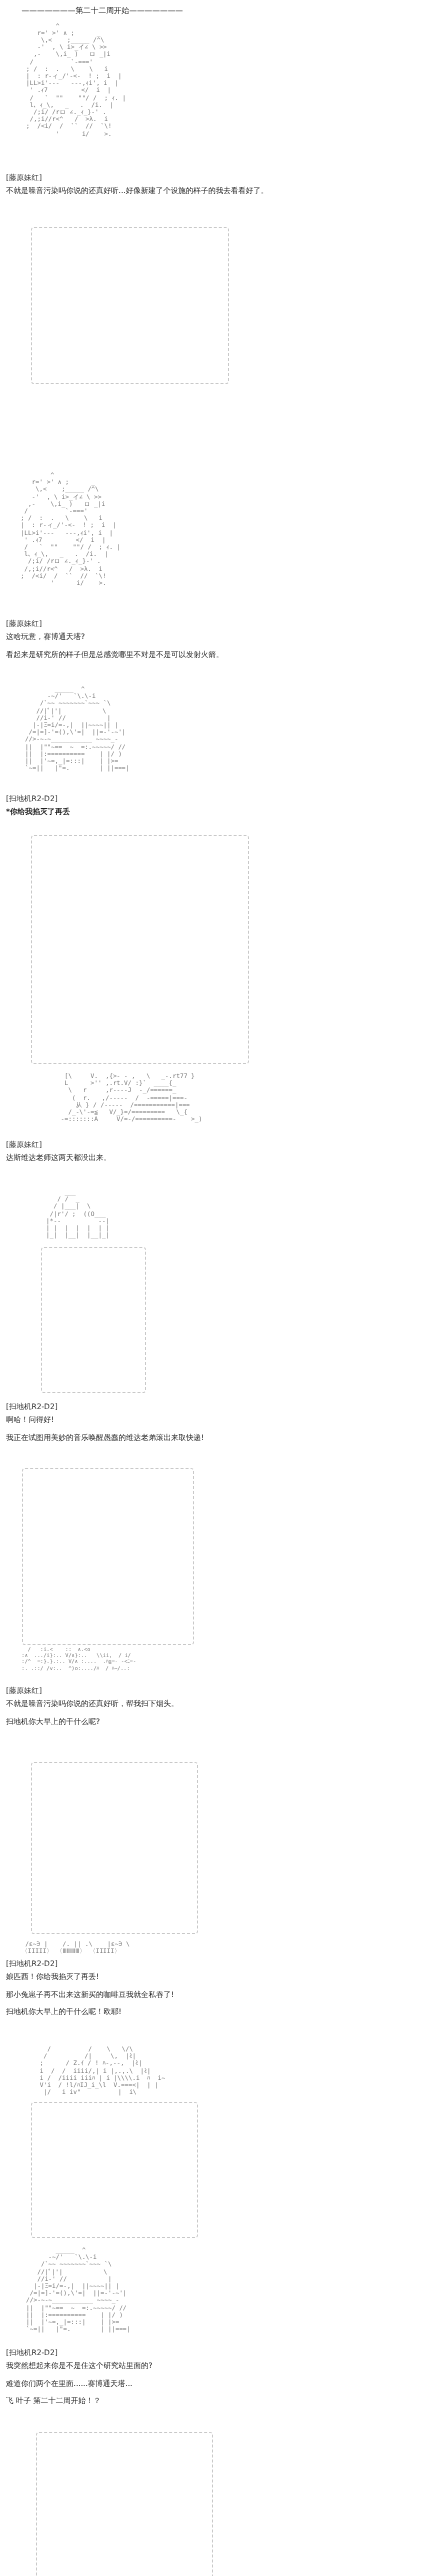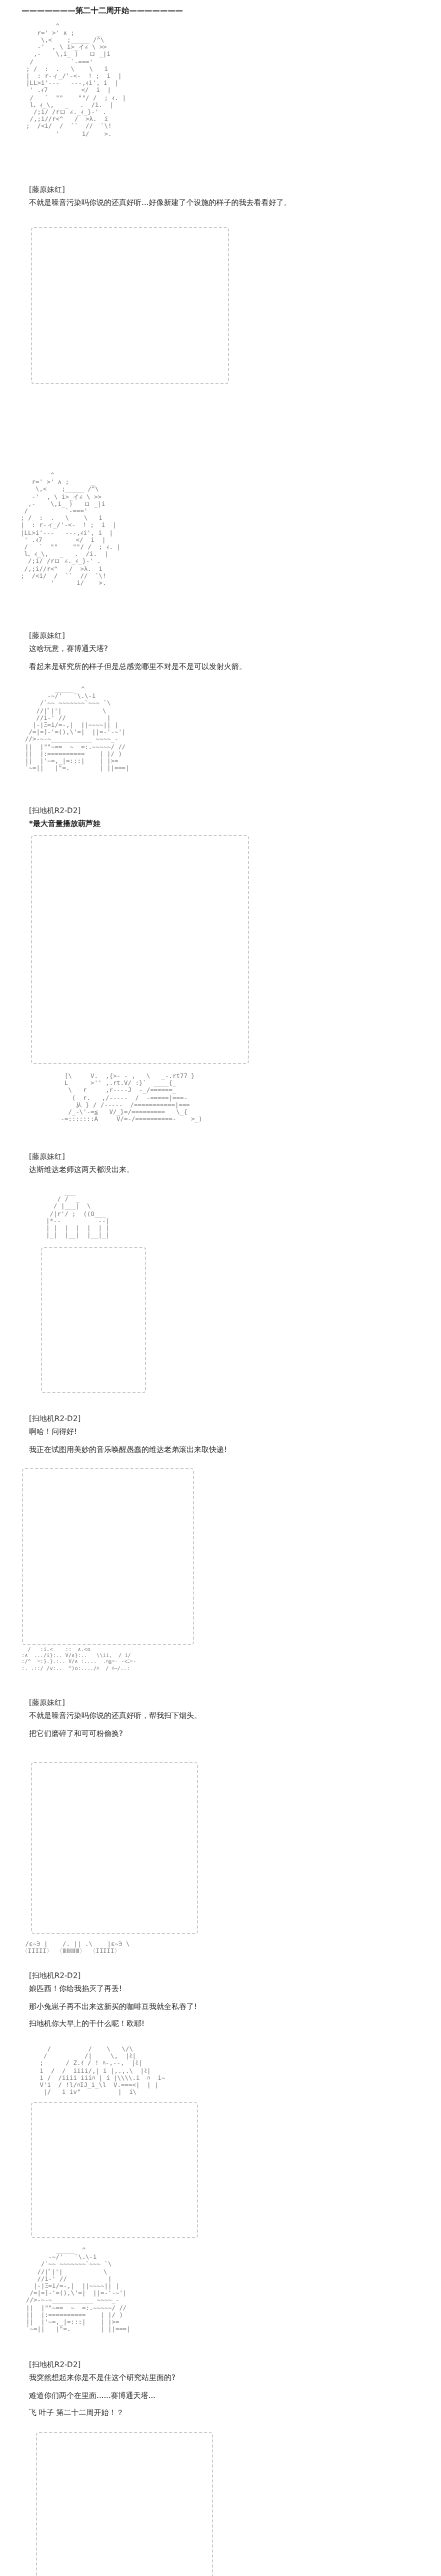--- a/index.html
+++ b/index.html
@@ -1,20 +1,20 @@
 <!DOCTYPE html>
 <html style="font-size:8.2px"><head>
 <meta charset="utf-8">
 <style>
   html, body { margin: 0; padding: 0; background: #ffffff; }
   body { width: 442px; height: 4016px; position: relative; overflow: hidden;
          font-family: "DejaVu Sans", "Liberation Sans", sans-serif; color: #222; }
   .page { position: absolute; left: 0; top: 0; width: 442px; height: 4016px; }
-  .title { position: absolute; left: 21.6px; top: 6.2px; font-size: 7.7px; font-weight: bold; letter-spacing: 0; color: #222; }
-  .block { position: absolute; left: 29px; width: 392px; margin-top: 12px; }
+  .title { position: absolute; left: 21.6px; top: 6.2px; font-size: 7.7px; font-weight: normal; letter-spacing: 0; color: #222; }
+  .block { position: absolute; left: 6px; width: 392px; }
   .speaker { font-size: 7.5px; color: #333; line-height: 11.3px; margin-bottom: 2.1px; }
   .line { font-size: 7.5px; color: #222; line-height: 11.3px; margin-bottom: 6.2px; }
   .bold { font-weight: bold; }
   .aa { position: absolute; font-family: "DejaVu Sans Mono", "Liberation Mono", monospace;
         font-size: 6.2px; line-height: 7.2px; color: #555; white-space: pre; opacity: 0.8; }
   .aa-box { position: absolute; border: 0.5px dashed #c9c9c9; border-radius: 3.1px; }
 </style>
 </head>
 <body>
 
@@ -74,21 +74,21 @@
    //i-' //           |
   |-|Ξ=i/=-,|  ||~~~~|| |
  /=|=]-'=(),\'=|  ||=-'-~'|
 //&gt;-~-~___________ ~~~~_-
 ||  |""~==  ~  =:.~~~~~/ //
 ||  |:==========    | |/ )
 ||  |'~=,_|=:::|    | |&gt;=
 `~=||   |"=.        | ||===|</div>
   <div class="block" style="top:793px;">
     <div class="speaker">[扫地机R2-D2]</div>
-    <div class="line bold">*最大音量播放葫芦娃</div>
+    <div class="line bold">*你给我掐灭了再丢</div>
   </div>
 
   <div class="aa-box" style="left:31px; top:835px; width:216px; height:227px;"></div>
   <div class="aa" style="left:57px; top:1072px;">  [\     V.  ,{&gt;- - ,   \   _-.rt77 }
   L      &gt;'' ,.rt.V/ :}`  ____{_
    \   r     ,r----J  -_/======_
     (  r.   ,/-----  /  -=====|===-
      从 } / /-----  /===========|===
    /_-\'-=≦   V/_}=/=========   \_{
  -=:::::::A     V/=-/==========-    &gt;_)</div>
@@ -112,21 +112,21 @@
   </div>
 
   <div class="aa-box" style="left:21.6px; top:1468px; width:170px; height:175px;"></div>
   <div class="aa" style="left:21.6px; top:1646px; font-size:5.2px; line-height:6.2px;">  /   :i.&lt;    ::  ∧.&lt;o
 :∧  .../i}:.. V/∧}:..   \\ii,  / i/
 :/^  =:}.}.:.. V/∧ :....  .ﾊ≧=- -&lt;ﾆ=-
 :. .::/ /v:..  ^)o:..../ﾊ  / ﾊ~/..:</div>
   <div class="block" style="top:1685px;">
     <div class="speaker">[藤原妹红]</div>
     <div class="line">不就是噪音污染吗你说的还真好听，帮我扫下烟头。</div>
-    <div class="line">把它们磨碎了和可可粉偷换?</div>
+    <div class="line">扫地机你大早上的干什么呢?</div>
   </div>
 
   <div class="aa-box" style="left:31px; top:1762px; width:165px; height:170px;"></div>
   <div class="aa" style="left:21.6px; top:1940px;"> /ε~∋ |    /. || .\    |ε~∋ \
 〈IIIII〉 〈ⅢⅢⅢⅢ〉 〈IIIII〉</div>
   <div class="block" style="top:1958px;">
     <div class="speaker">[扫地机R2-D2]</div>
     <div class="line">娘匹西！你给我掐灭了再丢!</div>
     <div class="line">那小兔崽子再不出来这新买的咖啡豆我就全私吞了!</div>
     <div class="line">扫地机你大早上的干什么呢！欧耶!</div>

